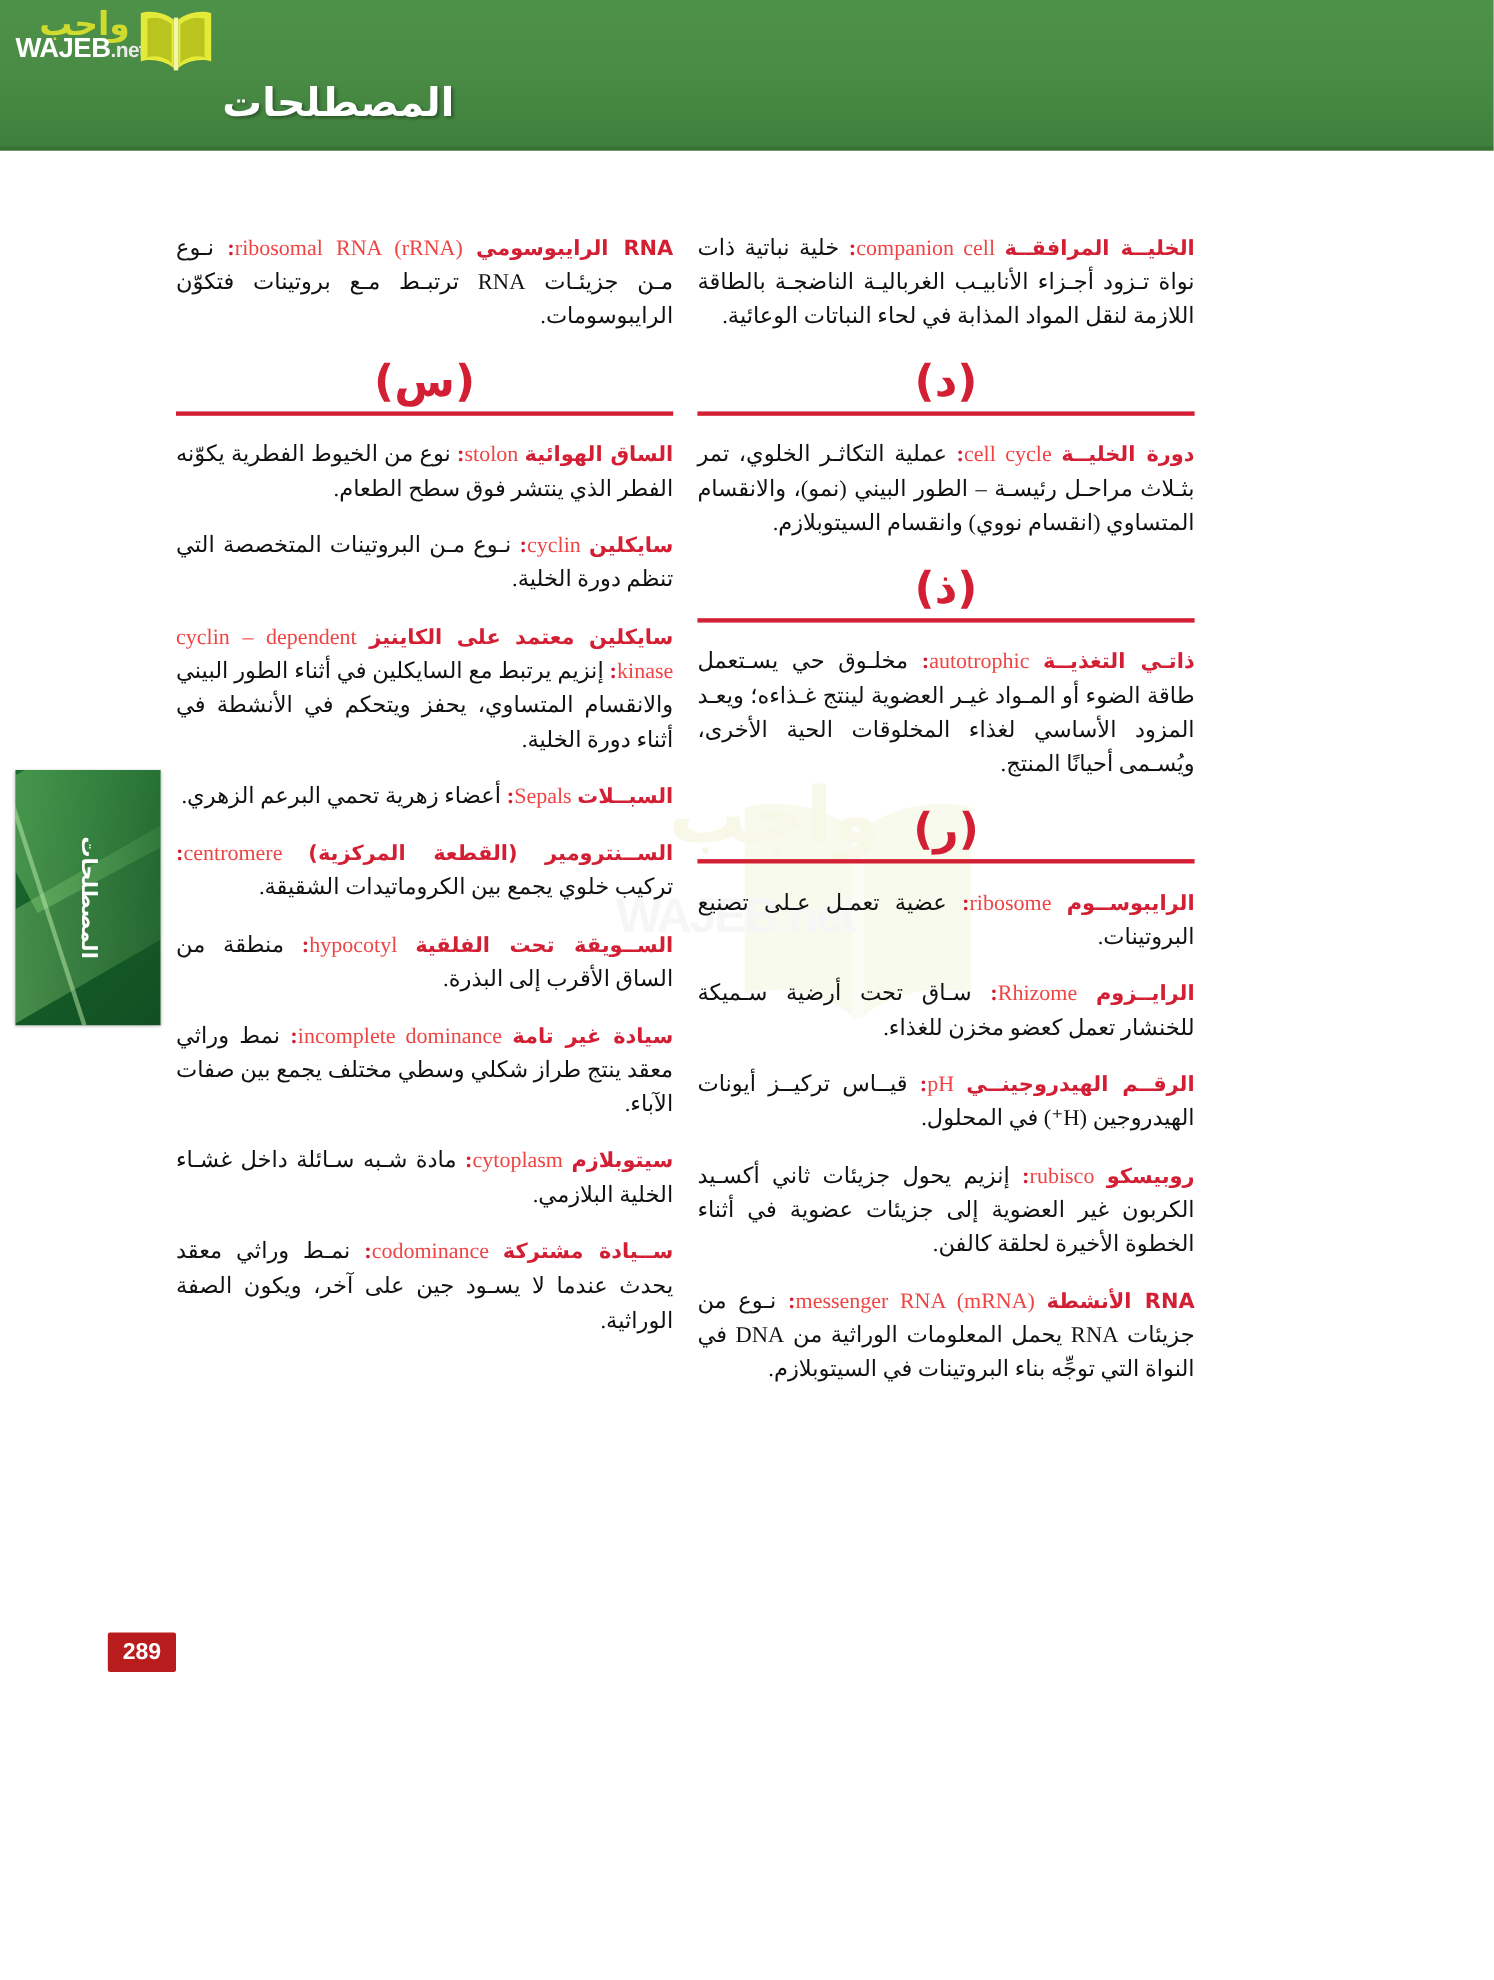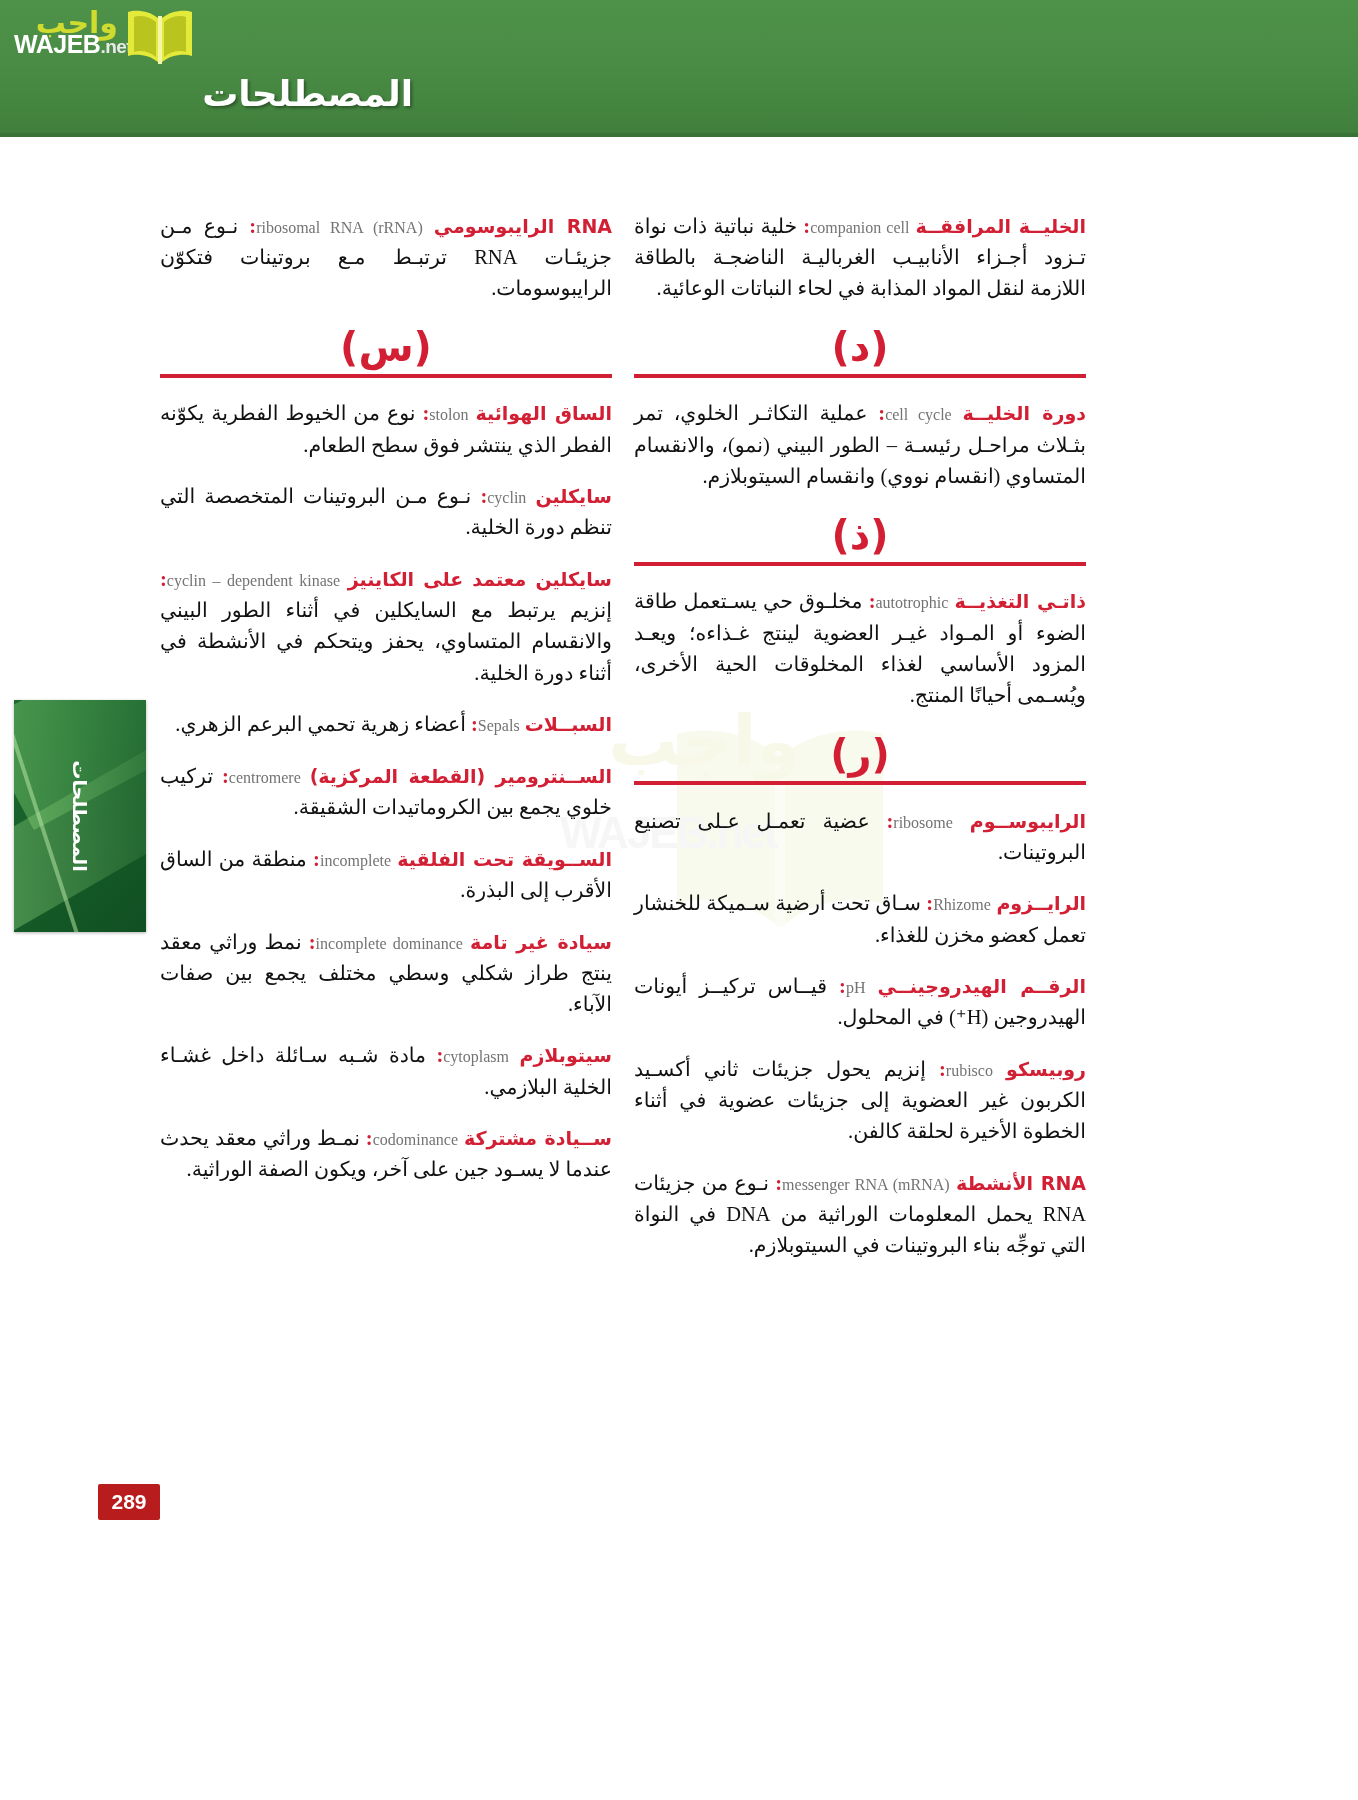--- a/index.html
+++ b/index.html
@@ -106,23 +106,23 @@
     margin-bottom:11px;
     font-size:20.5px;line-height:1.52;color:#1a1a1a;
     text-align:justify;text-justify:inter-word;
   }
   .entry .term{
     color:#d31f34;font-weight:bold;
     font-family:"DejaVu Sans", sans-serif;
     font-size:19px;
   }
   .entry .en{
-    color:#737373;
+    color:#ef4444;
     font-family:"Liberation Serif", serif;
-    font-size:16px;direction:ltr;unicode-bidi:isolate;
+    font-size:20px;direction:ltr;unicode-bidi:isolate;
   }
   .entry .colon{color:#d31f34;font-weight:bold;}
   .entry .body{color:#111;}
 
   .letter-block{margin:22px 0 16px 0;}
   .letter-head{
     text-align:center;
     font-family:"DejaVu Sans", sans-serif;
     font-size:40px;font-weight:bold;color:#d31f34;
     line-height:1.05;
@@ -206,20 +206,20 @@
       <p class="entry"><span class="term">RNA الرايبوسومي</span> <span class="en">ribosomal RNA (rRNA)</span><span class="colon">: </span><span class="body">نـوع مـن جزيئـات RNA ترتبـط مـع بروتينات فتكوّن الرايبوسومات.</span></p>
       <div class="letter-block">
         <div class="letter-head">(س)</div>
         <div class="letter-rule"></div>
       </div>
       <p class="entry"><span class="term">الساق الهوائية</span> <span class="en">stolon</span><span class="colon">: </span><span class="body">نوع من الخيوط الفطرية يكوّنه الفطر الذي ينتشر فوق سطح الطعام.</span></p>
       <p class="entry"><span class="term">سايكلين</span> <span class="en">cyclin</span><span class="colon">: </span><span class="body">نـوع مـن البروتينات المتخصصة التي تنظم دورة الخلية.</span></p>
       <p class="entry"><span class="term">سايكلين معتمد على الكاينيز</span> <span class="en">cyclin – dependent kinase</span><span class="colon">: </span><span class="body">إنزيم يرتبط مع السايكلين في أثناء الطور البيني والانقسام المتساوي، يحفز ويتحكم في الأنشطة في أثناء دورة الخلية.</span></p>
       <p class="entry"><span class="term">السبــلات</span> <span class="en">Sepals</span><span class="colon">: </span><span class="body">أعضاء زهرية تحمي البرعم الزهري.</span></p>
       <p class="entry"><span class="term">الســنترومير (القطعة المركزية)</span> <span class="en">centromere</span><span class="colon">: </span><span class="body">تركيب خلوي يجمع بين الكروماتيدات الشقيقة.</span></p>
-      <p class="entry"><span class="term">الســويقة تحت الفلقية</span> <span class="en">incomplete</span><span class="colon">: </span><span class="body">منطقة من الساق الأقرب إلى البذرة.</span></p>
+      <p class="entry"><span class="term">الســويقة تحت الفلقية</span> <span class="en">hypocotyl</span><span class="colon">: </span><span class="body">منطقة من الساق الأقرب إلى البذرة.</span></p>
       <p class="entry"><span class="term">سيادة غير تامة</span> <span class="en">incomplete dominance</span><span class="colon">: </span><span class="body">نمط وراثي معقد ينتج طراز شكلي وسطي مختلف يجمع بين صفات الآباء.</span></p>
       <p class="entry"><span class="term">سيتوبلازم</span> <span class="en">cytoplasm</span><span class="colon">: </span><span class="body">مادة شـبه سـائلة داخل غشـاء الخلية البلازمي.</span></p>
       <p class="entry"><span class="term">ســيادة مشتركة</span> <span class="en">codominance</span><span class="colon">: </span><span class="body">نمـط وراثي معقد يحدث عندما لا يسـود جين على آخر، ويكون الصفة الوراثية.</span></p>
     </div>
 </div>
 
 <div class="page-num">289</div>
 
 </body></html>

